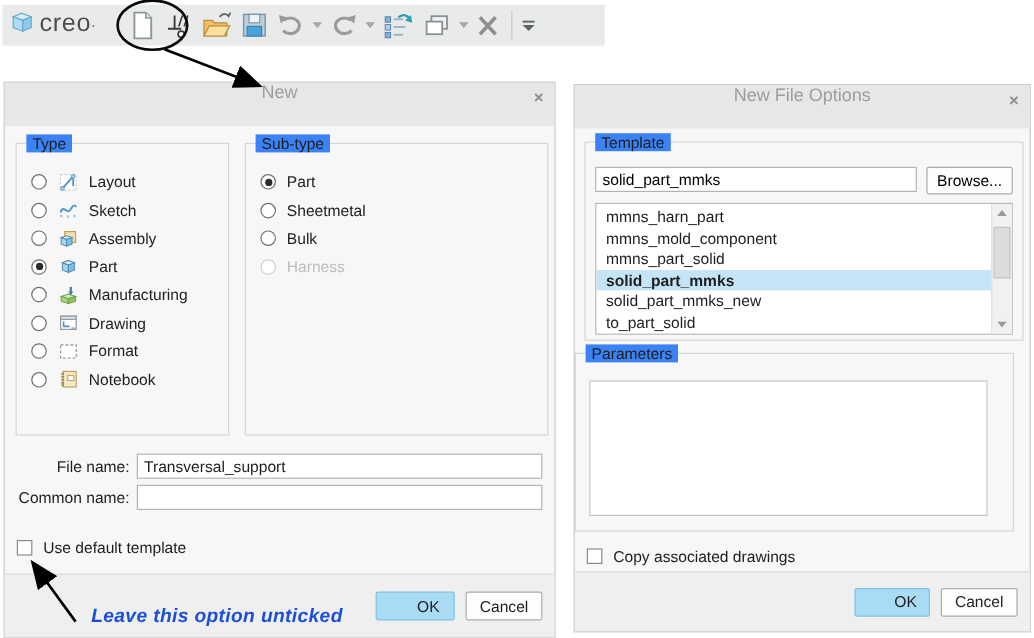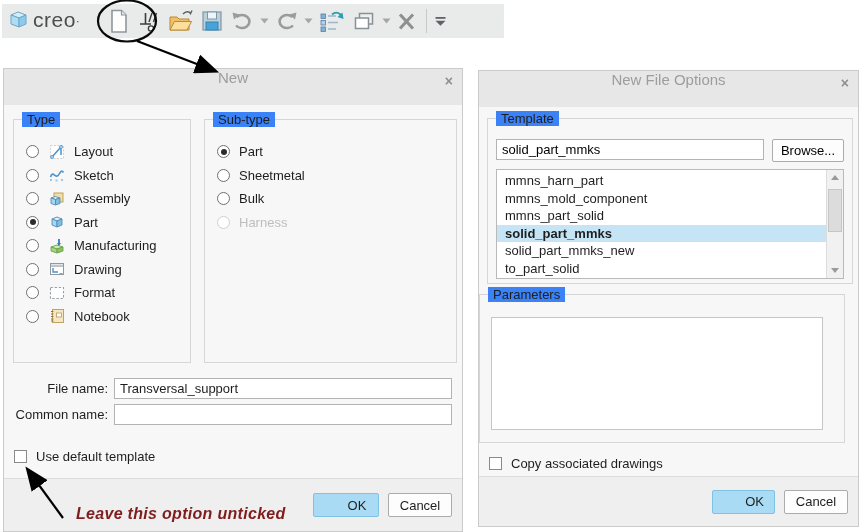--- a/index.html
+++ b/index.html
@@ -11,21 +11,21 @@
   .logo{display:flex;align-items:center;}
   .brand{font-size:21px;color:#4d4d4d;margin:0 0 2px 4px;letter-spacing:.5px;}
   .brand-mark{font-size:12px;color:#4d4d4d;vertical-align:top;line-height:10px;margin-right:24px;}
   .tbtn{background:transparent;border:none;padding:2px 3px;display:flex;align-items:center;
         justify-content:center;height:30px;cursor:pointer;}
   .tbtn.menu{padding:2px 1px;}
   .tsep{width:1px;height:24px;background:#c9c9c9;margin:0 5px;display:inline-block;}
   
   .overlay{position:absolute;left:0;top:0;z-index:20;pointer-events:none;}
   .note{position:absolute;left:76px;top:505px;font-size:16px;font-weight:bold;font-style:italic;
-        color:#7f1d1d;z-index:21;letter-spacing:.3px;}
+        color:#1d4ed8;z-index:21;letter-spacing:.3px;}
   
   .dialog{position:absolute;background:#f7f7f8;border:1px solid #cbcbcb;box-sizing:border-box;}
   #new-dialog{left:3px;top:68px;width:460px;height:464px;}
   #options-dialog{left:478px;top:70px;width:381px;height:457px;}
   .titlebar{height:36px;background:#e7e7e7;display:flex;align-items:flex-start;justify-content:center;
             position:relative;}
   .title{font-size:15px;color:#9d9d9d;}
   .close-btn{position:absolute;right:9px;top:4px;border:none;background:none;color:#8f8f8f;
              font-size:14px;font-weight:bold;line-height:16px;cursor:pointer;padding:0;}
   .groupbox{position:absolute;border:1px solid #d6d6d6;box-sizing:border-box;}

